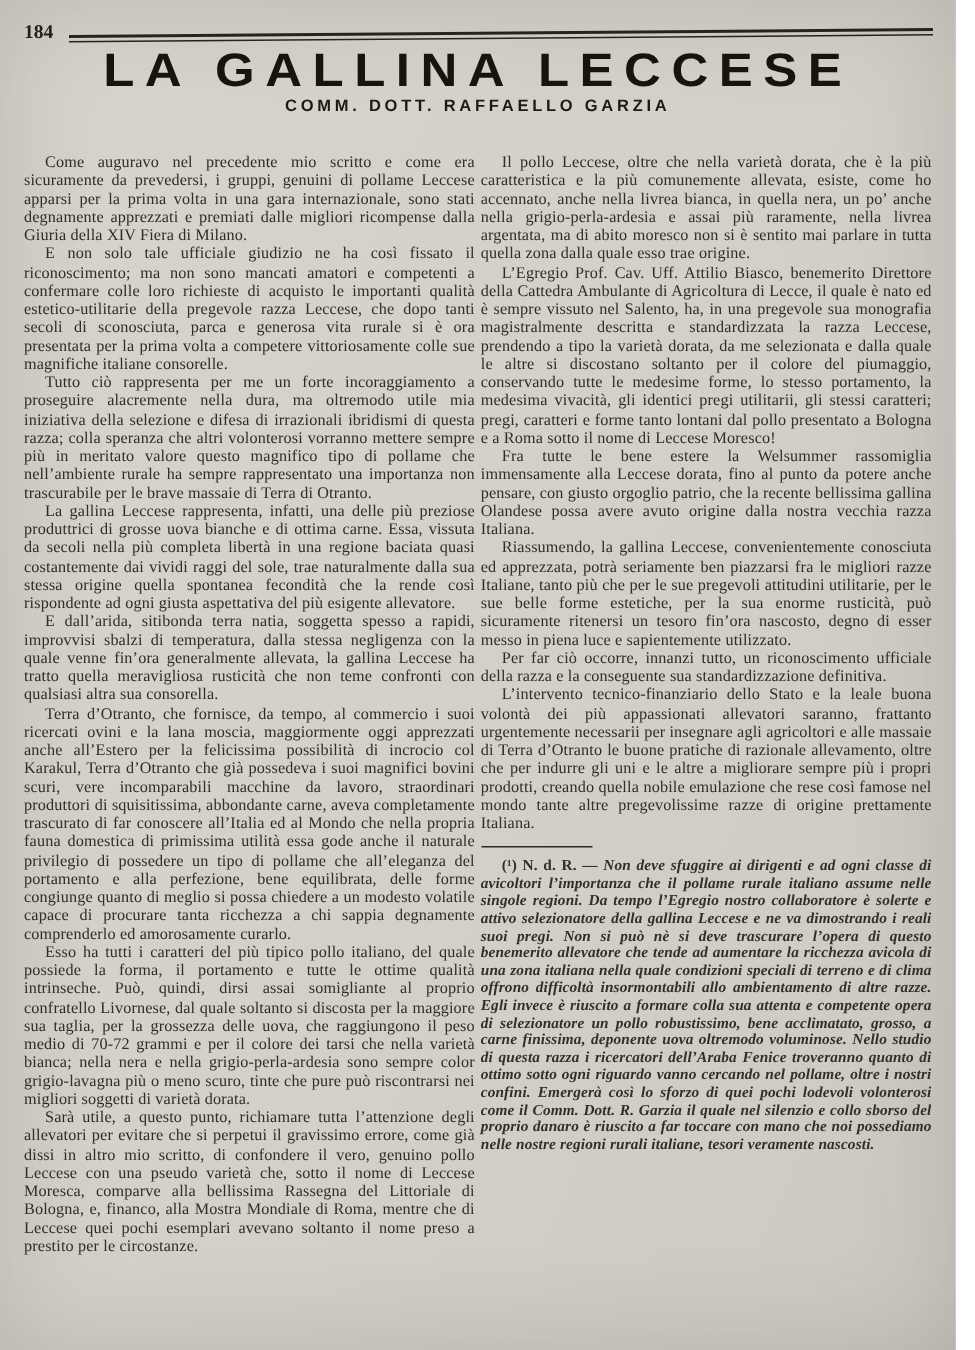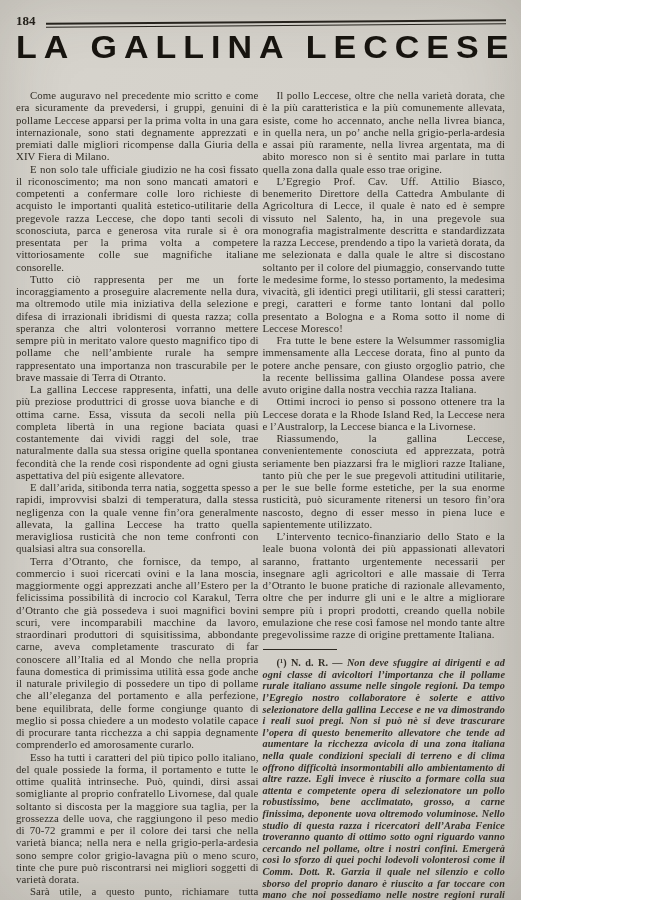--- a/index.html
+++ b/index.html
@@ -5,21 +5,21 @@
   html, body {
     margin: 0;
     padding: 0;
     width: 650px;
     height: 900px;
     overflow: hidden;
     font-family: "Liberation Serif", serif;
   }
   .page {
     position: relative;
-    width: 521px;
+    width: 637px;
     height: 900px;
     background: #d4d1ca;
     background-image: linear-gradient(115deg, #d7d4cd 0%, #d3d0c9 55%, #ccc9c2 100%);
     box-shadow: inset 0 0 70px rgba(60,55,45,0.18);
     color: #2b2720;
     box-sizing: border-box;
     padding: 14px 16px 8px 16px;
   }
   .masthead {
     display: flex;
@@ -118,40 +118,41 @@
 
   <div class="masthead">
     <span class="page-number">184</span>
     <div class="double-rule">
       <div class="rl1"></div>
       <div class="rl2"></div>
     </div>
   </div>
 
   <div class="title">LA GALLINA LECCESE</div>
+  <div class="subtitle">COMM. DOTT. RAFFAELLO GARZIA</div>
 
   <div class="columns">
 
     <div class="col">
       <p>Come auguravo nel precedente mio scritto e come era sicuramente da prevedersi, i gruppi, genuini di pollame Leccese apparsi per la prima volta in una gara internazionale, sono stati degnamente apprezzati e premiati dalle migliori ricompense dalla Giuria della XIV Fiera di Milano.</p>
       <p>E non solo tale ufficiale giudizio ne ha così fissato il riconoscimento; ma non sono mancati amatori e competenti a confermare colle loro richieste di acquisto le importanti qualità estetico-utilitarie della pregevole razza Leccese, che dopo tanti secoli di sconosciuta, parca e generosa vita rurale si è ora presentata per la prima volta a competere vittoriosamente colle sue magnifiche italiane consorelle.</p>
       <p>Tutto ciò rappresenta per me un forte incoraggiamento a proseguire alacremente nella dura, ma oltremodo utile mia iniziativa della selezione e difesa di irrazionali ibridismi di questa razza; colla speranza che altri volonterosi vorranno mettere sempre più in meritato valore questo magnifico tipo di pollame che nell’ambiente rurale ha sempre rappresentato una importanza non trascurabile per le brave massaie di Terra di Otranto.</p>
       <p>La gallina Leccese rappresenta, infatti, una delle più preziose produttrici di grosse uova bianche e di ottima carne. Essa, vissuta da secoli nella più completa libertà in una regione baciata quasi costantemente dai vividi raggi del sole, trae naturalmente dalla sua stessa origine quella spontanea fecondità che la rende così rispondente ad ogni giusta aspettativa del più esigente allevatore.</p>
       <p>E dall’arida, sitibonda terra natia, soggetta spesso a rapidi, improvvisi sbalzi di temperatura, dalla stessa negligenza con la quale venne fin’ora generalmente allevata, la gallina Leccese ha tratto quella meravigliosa rusticità che non teme confronti con qualsiasi altra sua consorella.</p>
       <p>Terra d’Otranto, che fornisce, da tempo, al commercio i suoi ricercati ovini e la lana moscia, maggiormente oggi apprezzati anche all’Estero per la felicissima possibilità di incrocio col Karakul, Terra d’Otranto che già possedeva i suoi magnifici bovini scuri, vere incomparabili macchine da lavoro, straordinari produttori di squisitissima, abbondante carne, aveva completamente trascurato di far conoscere all’Italia ed al Mondo che nella propria fauna domestica di primissima utilità essa gode anche il naturale privilegio di possedere un tipo di pollame che all’eleganza del portamento e alla perfezione, bene equilibrata, delle forme congiunge quanto di meglio si possa chiedere a un modesto volatile capace di procurare tanta ricchezza a chi sappia degnamente comprenderlo ed amorosamente curarlo.</p>
       <p>Esso ha tutti i caratteri del più tipico pollo italiano, del quale possiede la forma, il portamento e tutte le ottime qualità intrinseche. Può, quindi, dirsi assai somigliante al proprio confratello Livornese, dal quale soltanto si discosta per la maggiore sua taglia, per la grossezza delle uova, che raggiungono il peso medio di 70-72 grammi e per il colore dei tarsi che nella varietà bianca; nella nera e nella grigio-perla-ardesia sono sempre color grigio-lavagna più o meno scuro, tinte che pure può riscontrarsi nei migliori soggetti di varietà dorata.</p>
       <p>Sarà utile, a questo punto, richiamare tutta l’attenzione degli allevatori per evitare che si perpetui il gravissimo errore, come già dissi in altro mio scritto, di confondere il vero, genuino pollo Leccese con una pseudo varietà che, sotto il nome di Leccese Moresca, comparve alla bellissima Rassegna del Littoriale di Bologna, e, financo, alla Mostra Mondiale di Roma, mentre che di Leccese quei pochi esemplari avevano soltanto il nome preso a prestito per le circostanze.</p>
     </div>
 
     <div class="col">
       <p>Il pollo Leccese, oltre che nella varietà dorata, che è la più caratteristica e la più comunemente allevata, esiste, come ho accennato, anche nella livrea bianca, in quella nera, un po’ anche nella grigio-perla-ardesia e assai più raramente, nella livrea argentata, ma di abito moresco non si è sentito mai parlare in tutta quella zona dalla quale esso trae origine.</p>
       <p>L’Egregio Prof. Cav. Uff. Attilio Biasco, benemerito Direttore della Cattedra Ambulante di Agricoltura di Lecce, il quale è nato ed è sempre vissuto nel Salento, ha, in una pregevole sua monografia magistralmente descritta e standardizzata la razza Leccese, prendendo a tipo la varietà dorata, da me selezionata e dalla quale le altre si discostano soltanto per il colore del piumaggio, conservando tutte le medesime forme, lo stesso portamento, la medesima vivacità, gli identici pregi utilitarii, gli stessi caratteri; pregi, caratteri e forme tanto lontani dal pollo presentato a Bologna e a Roma sotto il nome di Leccese Moresco!</p>
       <p>Fra tutte le bene estere la Welsummer rassomiglia immensamente alla Leccese dorata, fino al punto da potere anche pensare, con giusto orgoglio patrio, che la recente bellissima gallina Olandese possa avere avuto origine dalla nostra vecchia razza Italiana.</p>
-      <p>Ottimi incroci io penso si possono ottenere tra la Leccese dorata e la Rhode Island Red, la Leccese nera e l’Australorp, la Leccese bianca e la Livornese.</p>
       <p>Riassumendo, la gallina Leccese, convenientemente conosciuta ed apprezzata, potrà seriamente ben piazzarsi fra le migliori razze Italiane, tanto più che per le sue pregevoli attitudini utilitarie, per le sue belle forme estetiche, per la sua enorme rusticità, può sicuramente ritenersi un tesoro fin’ora nascosto, degno di esser messo in piena luce e sapientemente utilizzato.</p>
+      <p>Per far ciò occorre, innanzi tutto, un riconoscimento ufficiale della razza e la conseguente sua standardizzazione definitiva.</p>
       <p>L’intervento tecnico-finanziario dello Stato e la leale buona volontà dei più appassionati allevatori saranno, frattanto urgentemente necessarii per insegnare agli agricoltori e alle massaie di Terra d’Otranto le buone pratiche di razionale allevamento, oltre che per indurre gli uni e le altre a migliorare sempre più i propri prodotti, creando quella nobile emulazione che rese così famose nel mondo tante altre pregevolissime razze di origine prettamente Italiana.</p>
 
       <div class="footnote-rule"></div>
 
       <div class="footnote">
         <p><span class="fn-label">(¹) N. d. R. — </span><span class="fn-text">Non deve sfuggire ai dirigenti e ad ogni classe di avicoltori l’importanza che il pollame rurale italiano assume nelle singole regioni. Da tempo l’Egregio nostro collaboratore è solerte e attivo selezionatore della gallina Leccese e ne va dimostrando i reali suoi pregi. Non si può nè si deve trascurare l’opera di questo benemerito allevatore che tende ad aumentare la ricchezza avicola di una zona italiana nella quale condizioni speciali di terreno e di clima offrono difficoltà insormontabili allo ambientamento di altre razze. Egli invece è riuscito a formare colla sua attenta e competente opera di selezionatore un pollo robustissimo, bene acclimatato, grosso, a carne finissima, deponente uova oltremodo voluminose. Nello studio di questa razza i ricercatori dell’Araba Fenice troveranno quanto di ottimo sotto ogni riguardo vanno cercando nel pollame, oltre i nostri confini. Emergerà così lo sforzo di quei pochi lodevoli volonterosi come il Comm. Dott. R. Garzia il quale nel silenzio e collo sborso del proprio danaro è riuscito a far toccare con mano che noi possediamo nelle nostre regioni rurali italiane, tesori veramente nascosti.</span></p>
       </div>
     </div>
 
   </div>

